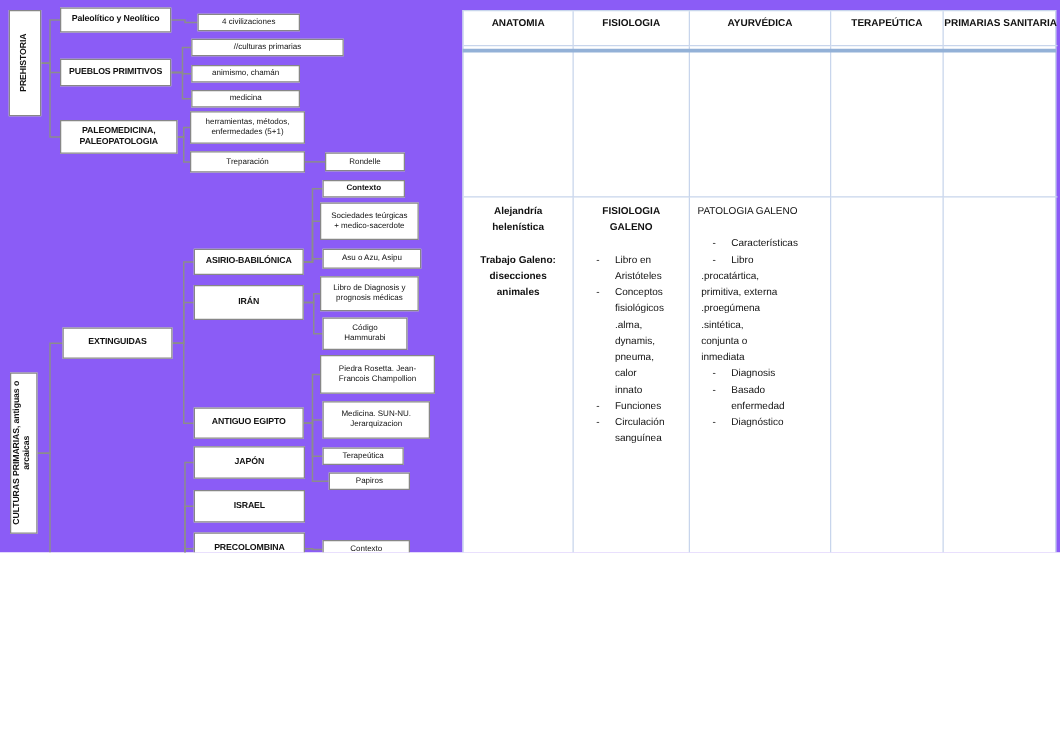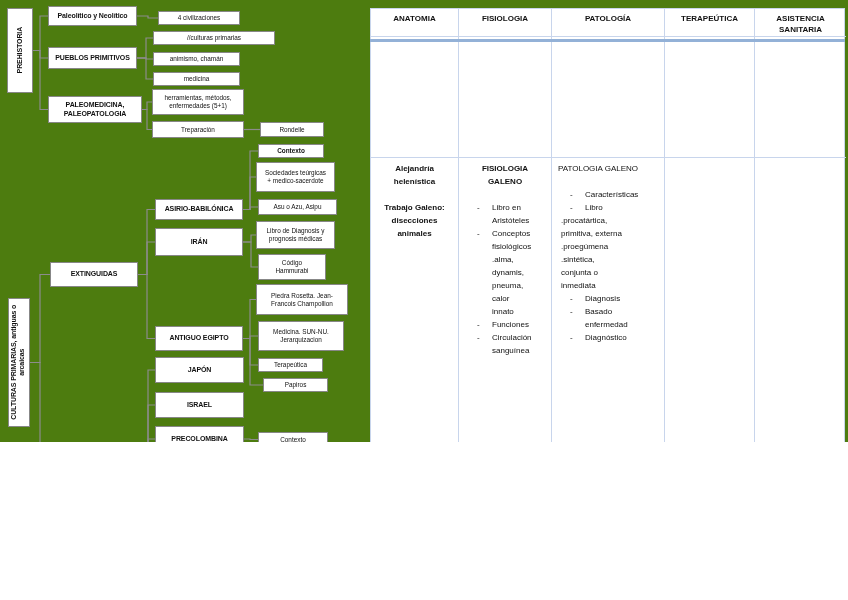--- a/index.html
+++ b/index.html
@@ -1,17 +1,17 @@
 <!DOCTYPE html>
 <html><head>
 <meta charset="utf-8">
 <style>
   html,body { margin:0; padding:0; background:#ffffff; }
   .page {
-    position:relative; width:848px; height:442px; background:#4d7c0f; overflow:hidden;
+    position:relative; width:848px; height:442px; background:#8b5cf6; overflow:hidden;
     font-family:"Liberation Sans", sans-serif; color:#111;
   }
   
   #edge-svg { position:absolute; left:0; top:0; width:848px; height:600px; }
   #edge-svg polyline { fill:none; stroke:#8c8c8c; stroke-width:1.2; }
   .node {
     position:absolute; background:#fff; border:1.5px solid #878787;
     display:flex; align-items:center; justify-content:center; box-sizing:border-box;
   }
   .node-label { white-space:pre-line; text-align:center; line-height:1.18; }
@@ -214,23 +214,23 @@
       </div>
       <div class="node cat vert" style="left: 8px; top: 298px; width: 22px; height: 129px;">
         <span class="node-label">CULTURAS PRIMARIAS, antiguas o
 arcaicas</span>
       </div>
     </div>
   <div id="table" style="grid-template-columns: 88px 93px 113px 90px 91px;">
     <div class="header-rule"></div>
   <div class="cell th">ANATOMIA</div>
       <div class="cell th">FISIOLOGIA</div>
-      <div class="cell th">PATOLOGÍA</div>
+      <div class="cell th">AYURVÉDICA</div>
       <div class="cell th">TERAPEÚTICA</div>
-      <div class="cell th no-r">ASISTENCIA SANITARIA</div>
+      <div class="cell th no-r">PRIMARIAS SANITARIA</div>
       <div class="cell gaprow"></div>
       <div class="cell gaprow"></div>
       <div class="cell gaprow"></div>
       <div class="cell gaprow"></div>
       <div class="cell gaprow no-r"></div>
       <div class="cell body">
         <div class="seg seg-center">Alejandría
 helenística</div>
         <div class="seg seg-gap"></div>
         <div class="seg seg-center">Trabajo Galeno:

